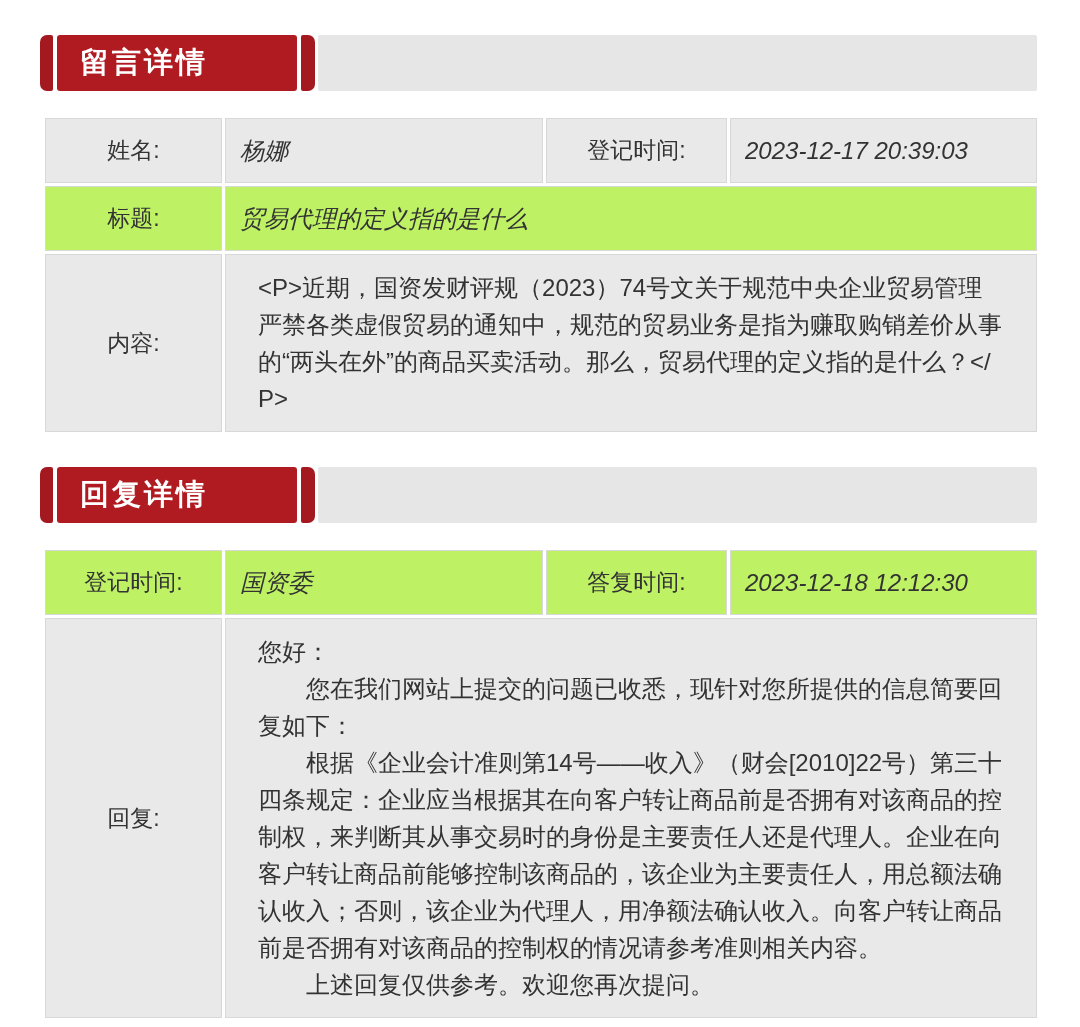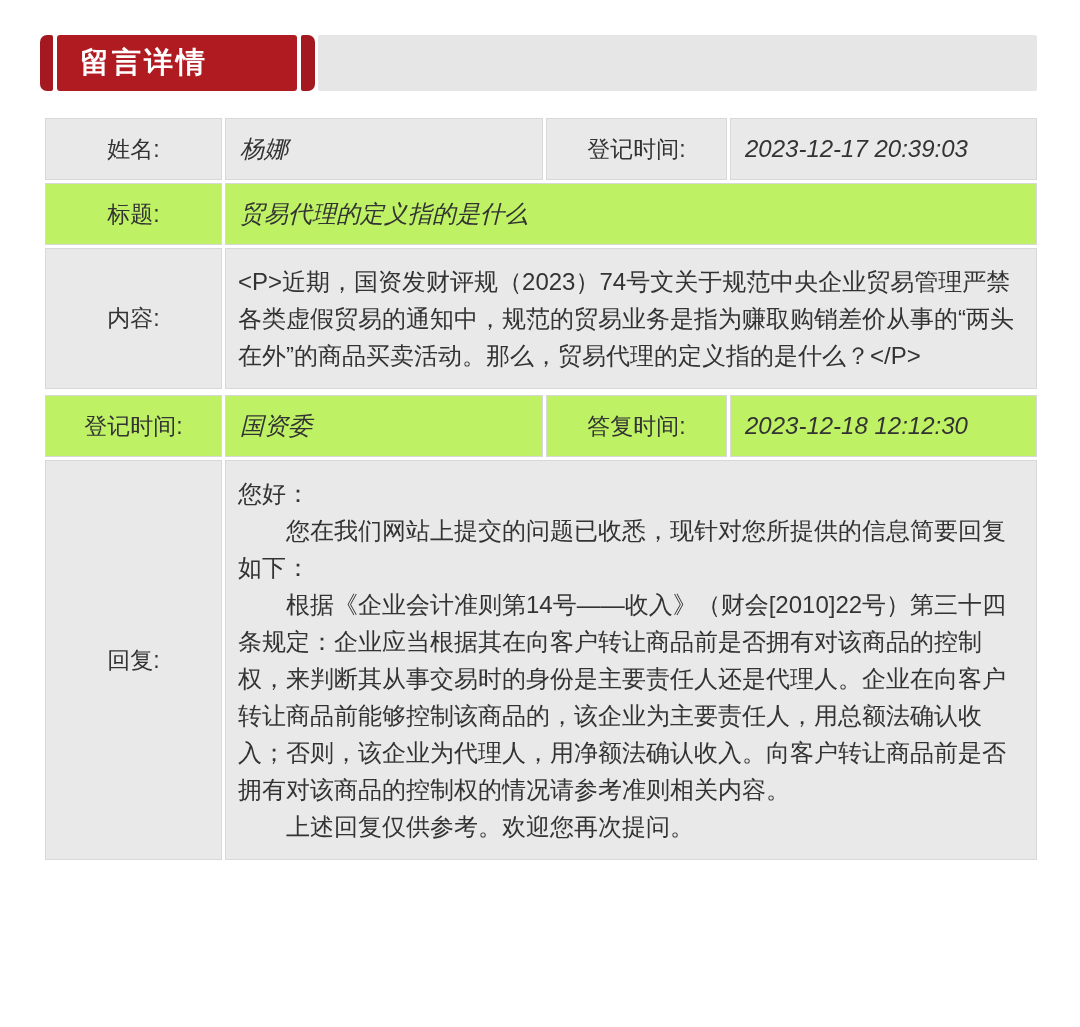--- a/index.html
+++ b/index.html
@@ -23,28 +23,28 @@
   .strip{flex:1;background:#e6e6e6;border-radius:2px;}
 
   
   table.detail{
     width:998px;margin-left:42px;
     border-collapse:separate;border-spacing:3px;table-layout:fixed;
   }
   col.c1{width:177px;} col.c2{width:318px;} col.c3{width:181px;} col.c4{width:auto;}
   td{
     border:1px solid #d8d8d8;font-size:23px;color:#333333;
-    padding:8px;vertical-align:middle;word-break:break-all;
+    padding:16px;vertical-align:middle;word-break:break-all;
   }
   tr.single{height:62px;}
   tr.row-gray td{background:#e9e9e9;}
   tr.row-white td{background:#bef264;}
   td.lbl{text-align:center;}
   td.val{padding:0 14px;font-size:24px;font-style:italic;}
-  td.bigcell{padding:14px 12px;font-size:24px;line-height:37px;vertical-align:middle;}
+  td.bigcell{padding:14px 32px;font-size:24px;line-height:37px;vertical-align:middle;}
   td.bigcell p{margin:0;}
   td.bigcell p.indent{text-indent:2em;}
 </style>
 </head>
 <body>
 
 <div class="wrap">
 
   <div class="section-header">
     <div class="bar-left"></div>
@@ -75,20 +75,28 @@
     </tr>
     <tr class="row-gray">
       <td class="lbl">内容:</td>
       <td class="bigcell" colspan="3">
         <p>&lt;P&gt;近期，国资发财评规（2023）74号文关于规范中央企业贸易管理严禁各类虚假贸易的通知中，规范的贸易业务是指为赚取购销差价从事的“两头在外”的商品买卖活动。那么，贸易代理的定义指的是什么？&lt;/P&gt;</p>
       </td>
     </tr>
   </tbody>
     </table>
 
+  <div class="section-header second">
+    <div class="bar-left"></div>
+    <div class="banner">
+      <span>回复详情</span>
+    </div>
+    <div class="bar-right"></div>
+    <div class="strip"></div>
+  </div>
 
   <table class="detail">
     <colgroup>
         <col class="c1">
         <col class="c2">
         <col class="c3">
         <col class="c4">
       </colgroup>
     <tbody>
         <tr class="single row-white">

